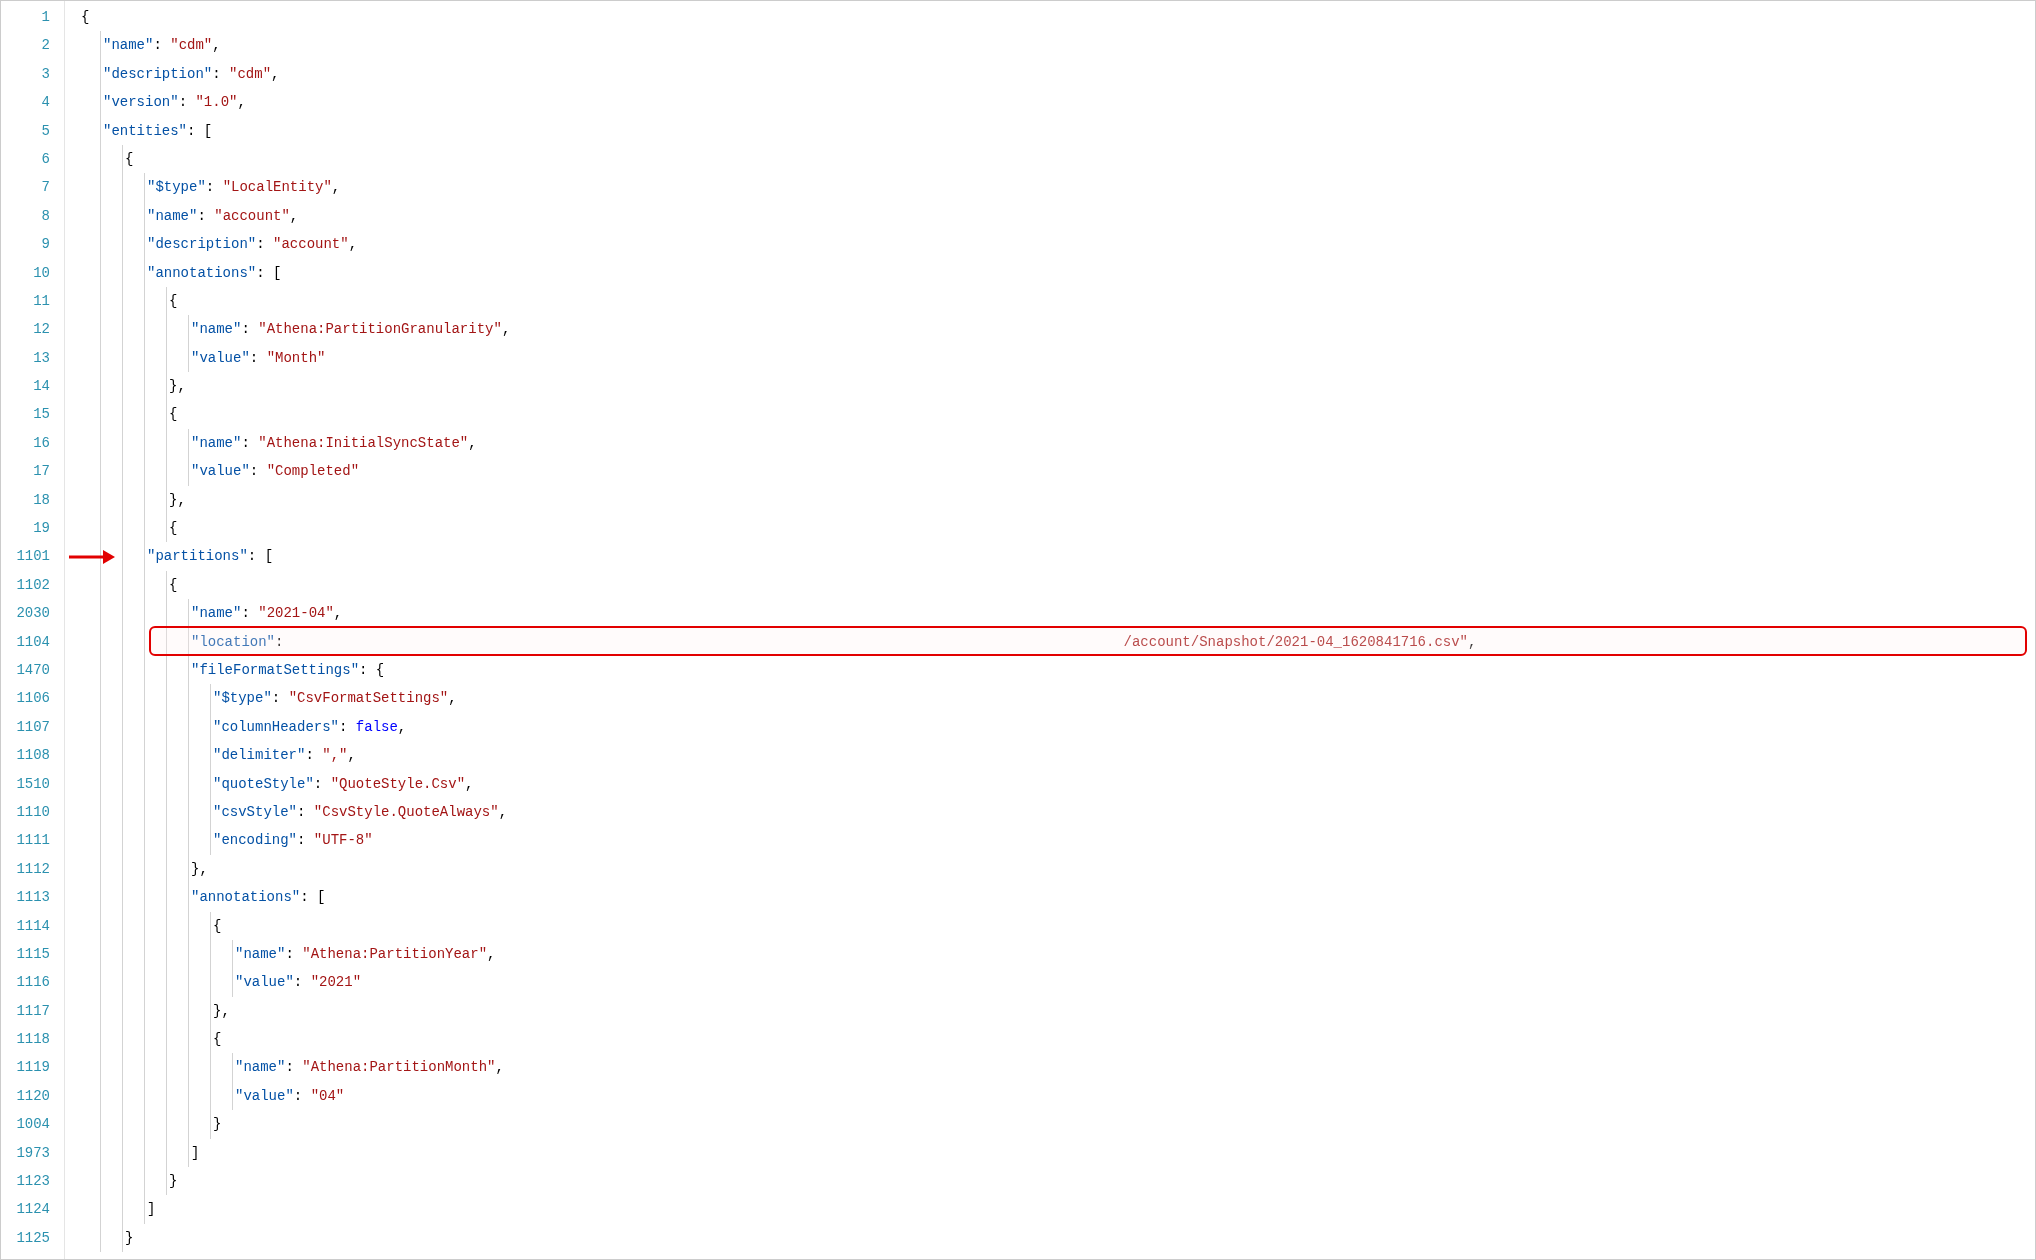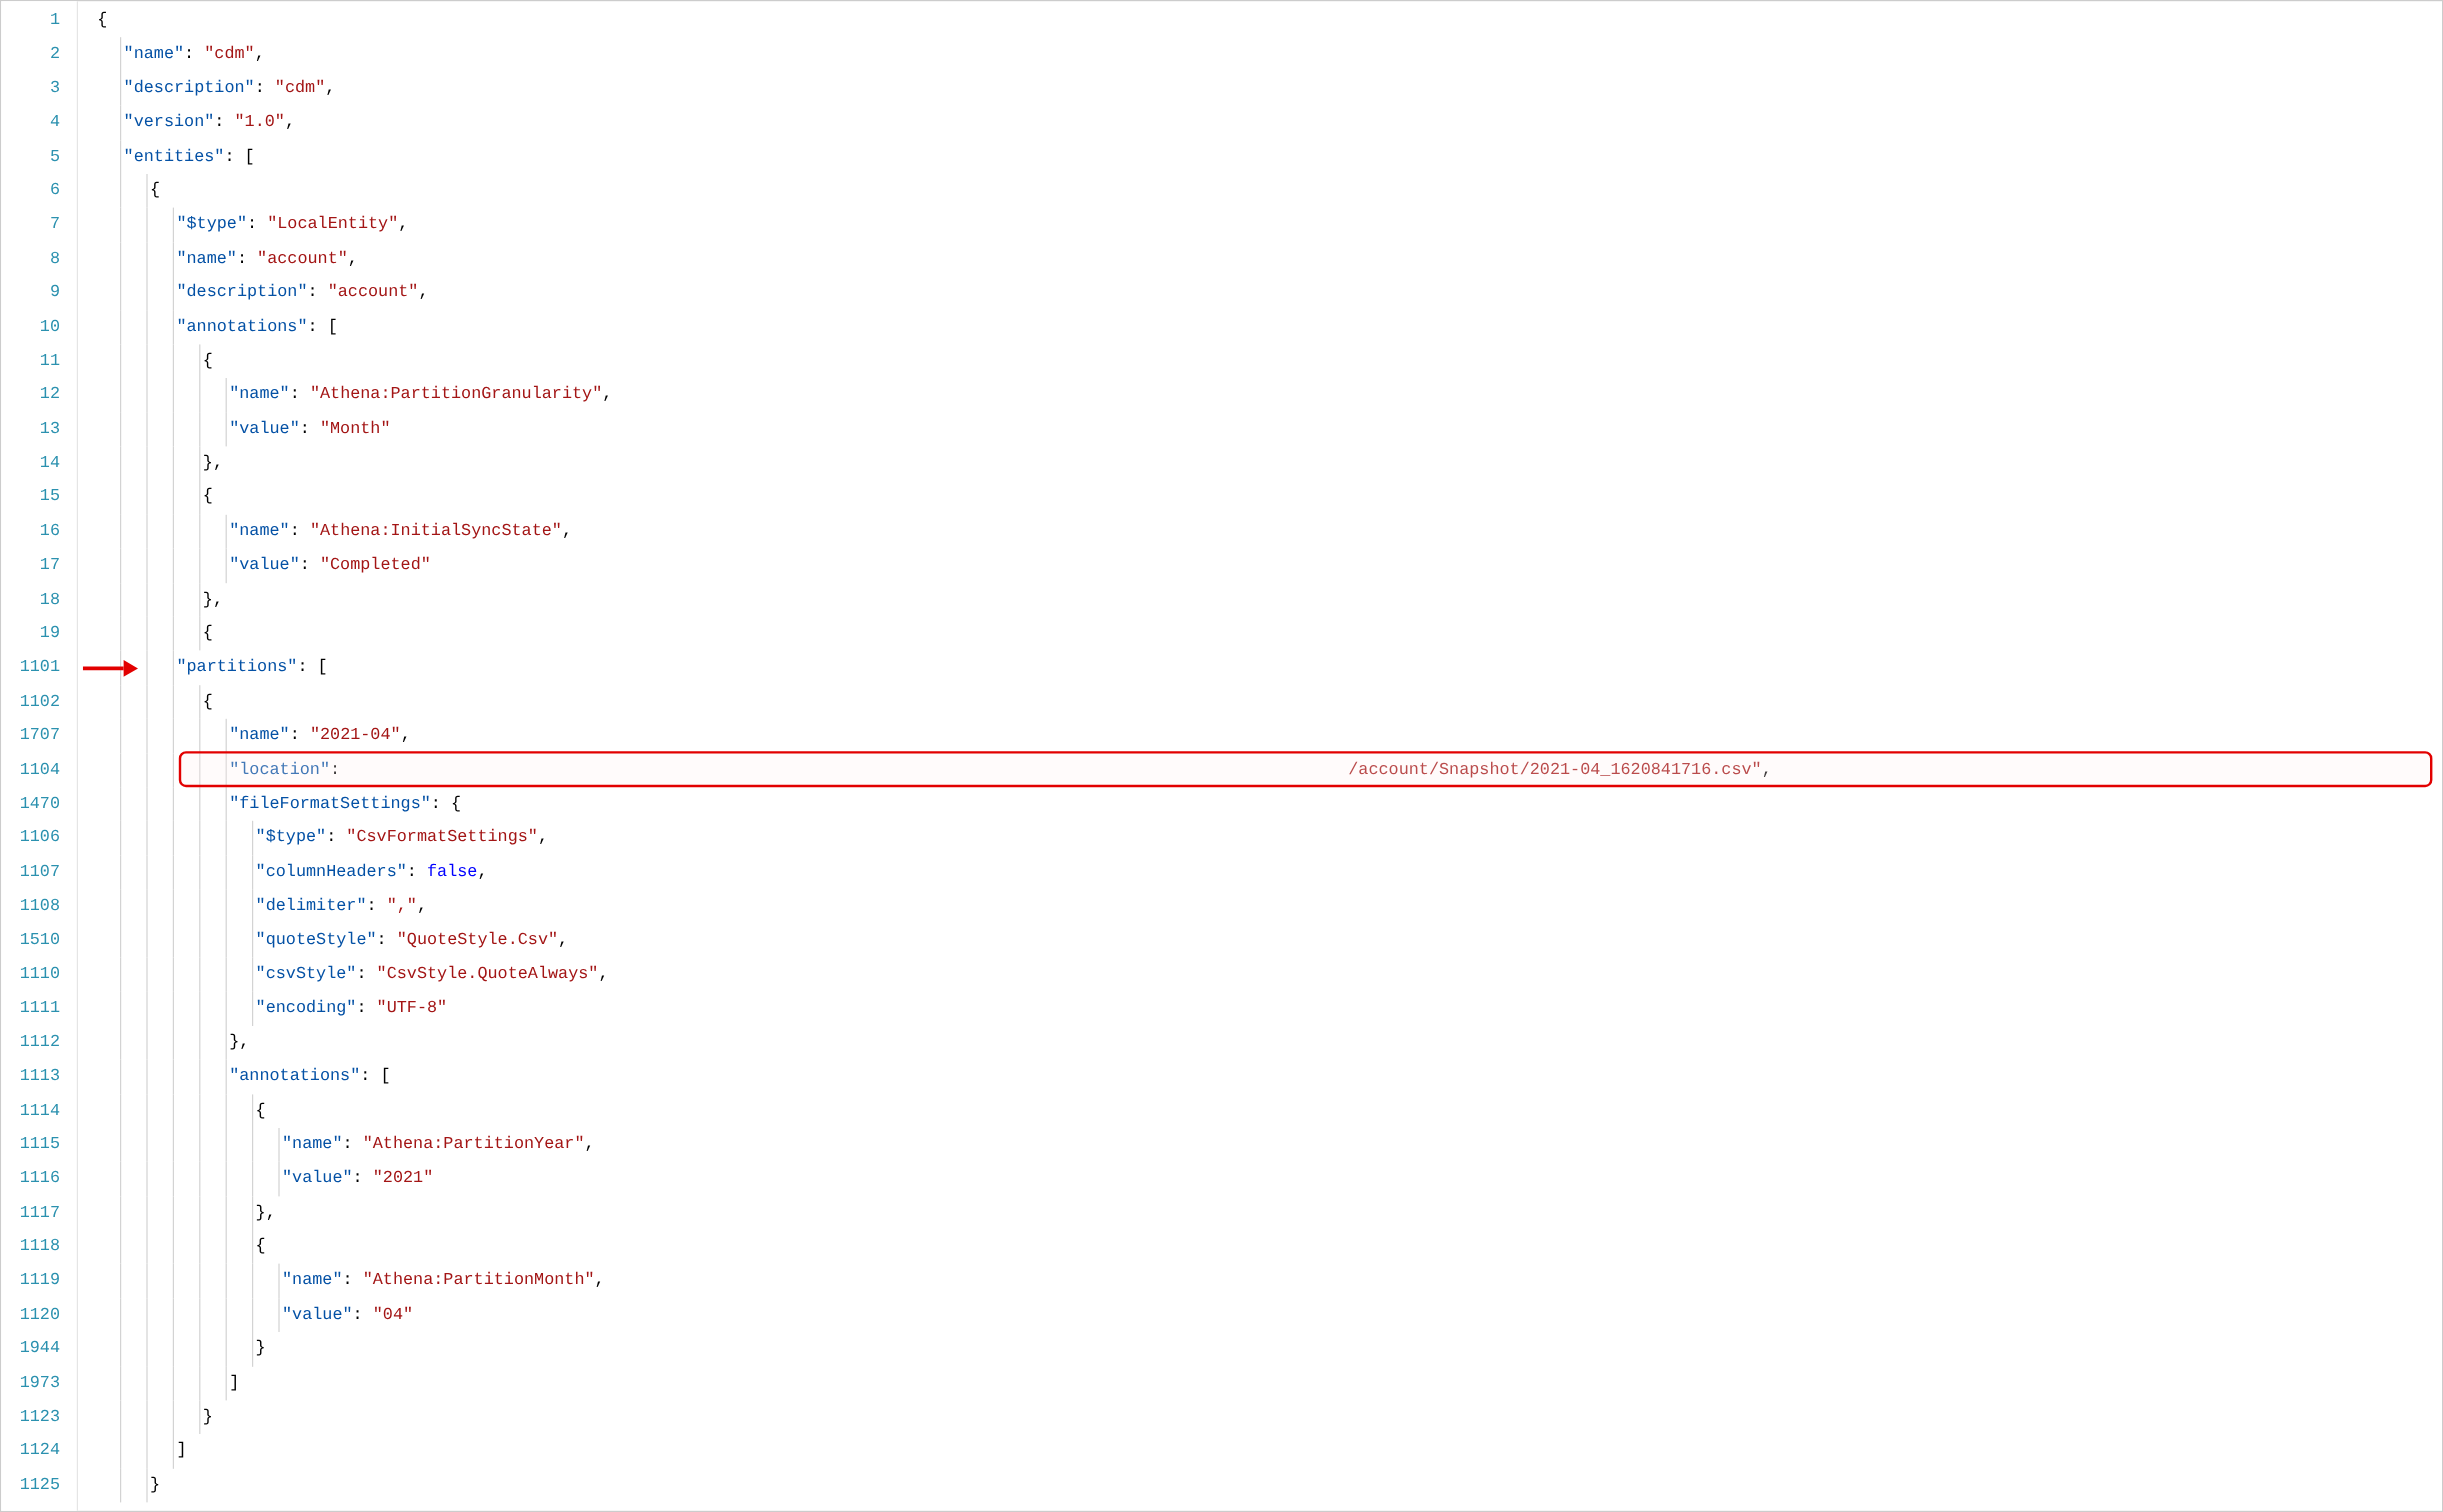--- a/index.html
+++ b/index.html
@@ -92,39 +92,39 @@
       <div class="lineno">12</div>
       <div class="lineno">13</div>
       <div class="lineno">14</div>
       <div class="lineno">15</div>
       <div class="lineno">16</div>
       <div class="lineno">17</div>
       <div class="lineno">18</div>
       <div class="lineno">19</div>
       <div class="lineno">1101</div>
       <div class="lineno">1102</div>
-      <div class="lineno">1707</div>
+      <div class="lineno">2030</div>
       <div class="lineno">1104</div>
       <div class="lineno">1470</div>
       <div class="lineno">1106</div>
       <div class="lineno">1107</div>
       <div class="lineno">1108</div>
       <div class="lineno">1510</div>
       <div class="lineno">1110</div>
       <div class="lineno">1111</div>
       <div class="lineno">1112</div>
       <div class="lineno">1113</div>
       <div class="lineno">1114</div>
       <div class="lineno">1115</div>
       <div class="lineno">1116</div>
       <div class="lineno">1117</div>
       <div class="lineno">1118</div>
       <div class="lineno">1119</div>
       <div class="lineno">1120</div>
-      <div class="lineno">1944</div>
+      <div class="lineno">1004</div>
       <div class="lineno">1973</div>
       <div class="lineno">1123</div>
       <div class="lineno">1124</div>
       <div class="lineno">1125</div>
     </div>
   <div class="code" id="code">
       <div class="line"><span style="padding-left: 4px;"><span class="tok-punct">{</span></span></div>
       <div class="line"><span class="indent-guide" style="left: 23px;"></span><span style="padding-left: 26px;"><span class="tok-key">"name"</span><span class="tok-punct">: </span><span class="tok-str">"cdm"</span><span class="tok-punct">,</span></span></div>
       <div class="line"><span class="indent-guide" style="left: 23px;"></span><span style="padding-left: 26px;"><span class="tok-key">"description"</span><span class="tok-punct">: </span><span class="tok-str">"cdm"</span><span class="tok-punct">,</span></span></div>
       <div class="line"><span class="indent-guide" style="left: 23px;"></span><span style="padding-left: 26px;"><span class="tok-key">"version"</span><span class="tok-punct">: </span><span class="tok-str">"1.0"</span><span class="tok-punct">,</span></span></div>

